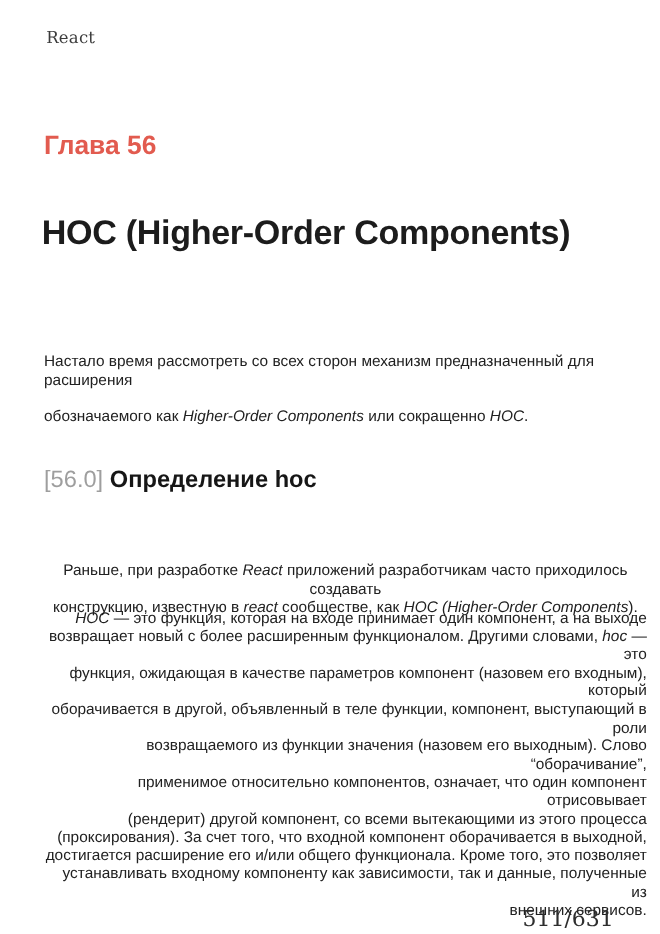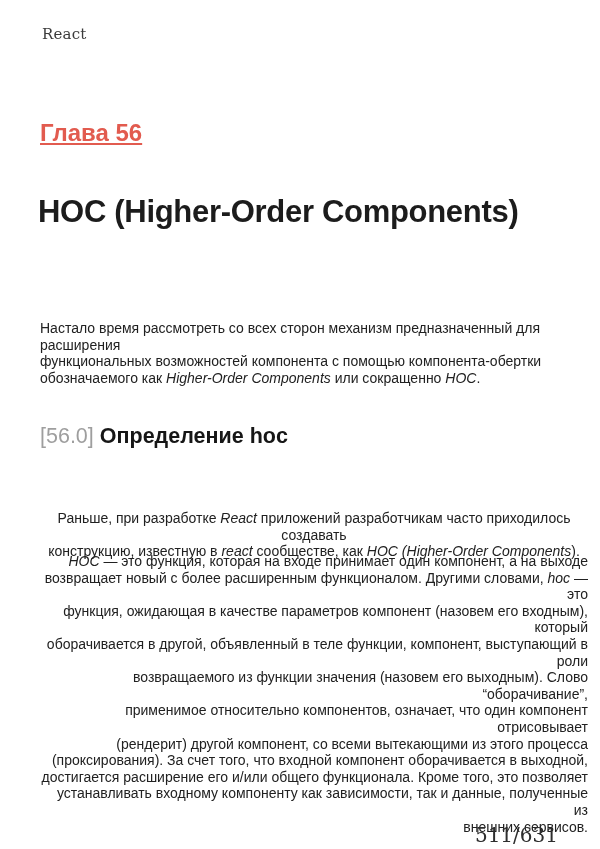--- a/index.html
+++ b/index.html
@@ -80,25 +80,25 @@
     top: 823px;
     font-size: 20px;
     color: #2e2e2e;
   }
 </style>
 </head>
 <body>
 
 <div class="running-header serif">React</div>
 
-<div class="chapter-label" style="color: rgb(226, 91, 79); text-decoration: underline;">Глава 56</div>
+<div class="chapter-label" style="color: rgb(226, 91, 79);">Глава 56</div>
 
 <h1 class="page-title">HOC (Higher-Order Components)</h1>
 
-<p class="para intro-paragraph"><span>Настало время рассмотреть со всех сторон механизм предназначенный для расширения</span><br><span>функциональных возможностей компонента с помощью компонента-обертки</span><br><span>обозначаемого как </span><em>Higher-Order Components</em><span> или сокращенно </span><em>HOC</em><span>.</span></p>
+<p class="para intro-paragraph"><span>Настало время рассмотреть со всех сторон механизм предназначенный для расширения</span><br><br><span>обозначаемого как </span><em>Higher-Order Components</em><span> или сокращенно </span><em>HOC</em><span>.</span></p>
 
 <h2 class="section-heading">
   <span class="section-number" style="color: rgb(158, 158, 158);">[56.0]</span><span>Определение hoc</span>
 </h2>
 
 <p class="para para-history"><span>Раньше, при разработке </span><em>React</em><span> приложений разработчикам часто приходилось создавать</span><br><span>конструкцию, известную в </span><em>react</em><span> сообществе, как </span><em>HOC</em><span> </span><em>(Higher-Order Components</em><span>).</span></p>
 
 <p class="para para-definition"><em>HOC</em><span> — это функция, которая на входе принимает один компонент, а на выходе</span><br><span>возвращает новый с более расширенным функционалом. Другими словами, </span><em>hoc</em><span> — это</span><br><span>функция, ожидающая в качестве параметров компонент (назовем его входным), который</span><br><span>оборачивается в другой, объявленный в теле функции, компонент, выступающий в роли</span><br><span>возвращаемого из функции значения (назовем его выходным). Слово “оборачивание”,</span><br><span>применимое относительно компонентов, означает, что один компонент отрисовывает</span><br><span>(рендерит) другой компонент, со всеми вытекающими из этого процесса</span><br><span>(проксирования). За счет того, что входной компонент оборачивается в выходной,</span><br><span>достигается расширение его и/или общего функционала. Кроме того, это позволяет</span><br><span>устанавливать входному компоненту как зависимости, так и данные, полученные из</span><br><span>внешних сервисов.</span></p>
 
 <div class="page-number serif">511/631</div>

